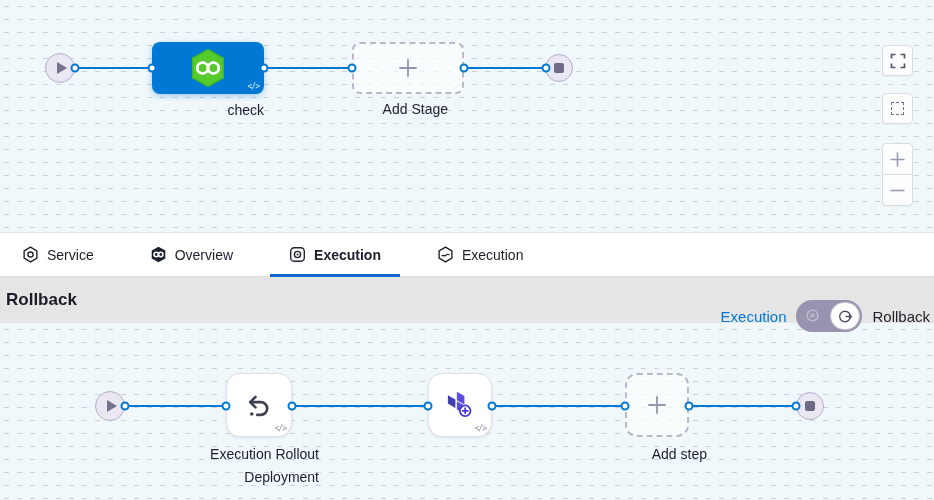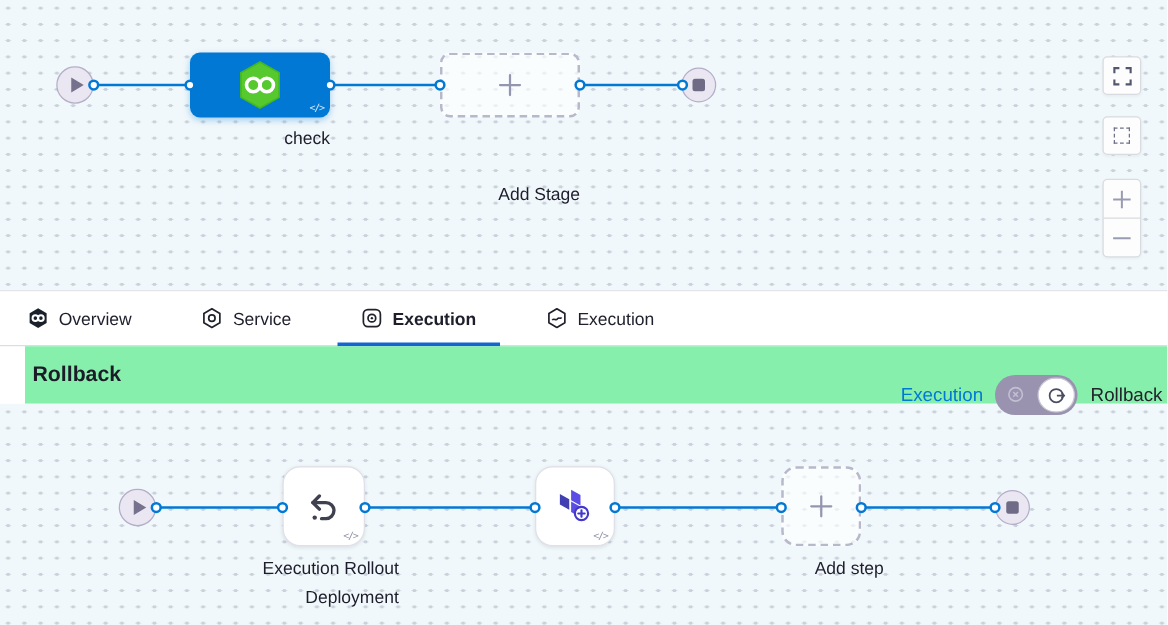--- a/index.html
+++ b/index.html
@@ -58,21 +58,21 @@
 
   
   .tabbar { height:45px; background:#fff; border-top:1px solid #e3e5e8; border-bottom:1px solid #dcdde2;
     display:flex; align-items:stretch; padding-left:3px; position:relative; }
   .tab { display:flex; align-items:center; gap:8px; padding:0 19px; margin-right:18px; font-size:14px;
     color:#1e1e2d; position:relative; cursor:pointer; white-space:nowrap; }
   .tab.active { font-weight:700; }
   .tab.active .underline { position:absolute; left:0; right:0; bottom:-1px; height:3px; background:#1266d1; }
 
   
-  .section-bar { height:46px; background:#86efac; position:relative;margin-left:20px; }
+  .section-bar { height:46px; background:#e5e5e5; position:relative; }
   .section-heading { position:absolute; left:6px; top:13px; font-size:17px; font-weight:700; color:#1c1c28; }
   .mode-group { position:absolute; right:4px; top:23px; height:32px; display:flex; align-items:center;
     gap:10px; z-index:6; }
   .mode-label { font-size:15px; }
   .mode-label.exec { color:#0278d5; cursor:pointer; }
   .mode-label.roll { color:#22222a; }
   .toggle { position:relative; width:66px; height:32px; border-radius:16px; background:#9993af; cursor:pointer;
     display:flex; align-items:center; }
   .toggle .off-ic { position:absolute; left:9px; top:8px; }
   .toggle .knob { position:absolute; right:2px; top:2px; width:30px; height:28px; border-radius:14px;
@@ -101,21 +101,21 @@
       </svg>
       <span class="code-glyph on-blue">&lt;/&gt;</span>
     </div>
     <div class="node-label" style="left:152px; top:99px; width:112px;">check</div>
 
     <div class="dash-box" style="left:352px; top:42px; width:112px; height:52px;">
       <svg width="22" height="22" viewBox="0 0 22 22">
         <path d="M11 3 V19 M3 11 H19" stroke="#9496af" stroke-width="1.8" stroke-linecap="round" fill="none"></path>
       </svg>
     </div>
-    <div class="node-label" style="left:352px; top:98px; width:112px;margin-top:46px;">Add Stage</div>
+    <div class="node-label" style="left:336px; top:98px; width:112px;">Add Stage</div>
 
     <div class="round-node small" style="left:545px; top:54px;">
       <div class="stop-sq"></div>
     </div>
 
     <div class="port" style="left:75px;  top:68px;"></div>
     <div class="port" style="left:152px; top:68px;"></div>
     <div class="port" style="left:264px; top:68px;"></div>
     <div class="port" style="left:352px; top:68px;"></div>
     <div class="port" style="left:464px; top:68px;"></div>
@@ -141,33 +141,33 @@
           <path d="M1.5 8.5 H15.5" stroke="#999cb1" stroke-width="1.6" fill="none"></path>
         </svg>
       </div>
     </div>
   </div>
 
   <div class="tabbar">
 
     <div class="tab">
       <svg width="17" height="17" viewBox="0 0 16 16">
+        <polygon points="8,1 14,4.5 14,11.5 8,15 2,11.5 2,4.5" fill="none" stroke="#22222e" stroke-width="1.3"></polygon>
+        <circle cx="8" cy="8" r="2.4" fill="none" stroke="#22222e" stroke-width="1.3"></circle>
+      </svg>
+      <span>Service</span>
+    </div>
+
+    <div class="tab">
+      <svg width="17" height="17" viewBox="0 0 16 16">
         <polygon points="8,0.6 14.4,4.3 14.4,11.7 8,15.4 1.6,11.7 1.6,4.3" fill="#1b212b"></polygon>
         <circle cx="5.9" cy="8" r="2.1" fill="none" stroke="#fff" stroke-width="1.5"></circle>
         <circle cx="10.1" cy="8" r="2.1" fill="none" stroke="#fff" stroke-width="1.5"></circle>
       </svg>
       <span>Overview</span>
-    </div>
-
-    <div class="tab">
-      <svg width="17" height="17" viewBox="0 0 16 16">
-        <polygon points="8,1 14,4.5 14,11.5 8,15 2,11.5 2,4.5" fill="none" stroke="#22222e" stroke-width="1.3"></polygon>
-        <circle cx="8" cy="8" r="2.4" fill="none" stroke="#22222e" stroke-width="1.3"></circle>
-      </svg>
-      <span>Service</span>
     </div>
 
 
     <div class="tab active">
       <svg width="17" height="17" viewBox="0 0 16 16">
         <rect x="1.6" y="1.6" width="12.8" height="12.8" rx="3.4" fill="none" stroke="#22222e" stroke-width="1.3"></rect>
         <circle cx="8" cy="8" r="2.9" fill="none" stroke="#22222e" stroke-width="1.3"></circle>
         <circle cx="8" cy="8" r="0.9" fill="#22222e"></circle>
       </svg>
       <span>Execution</span>

